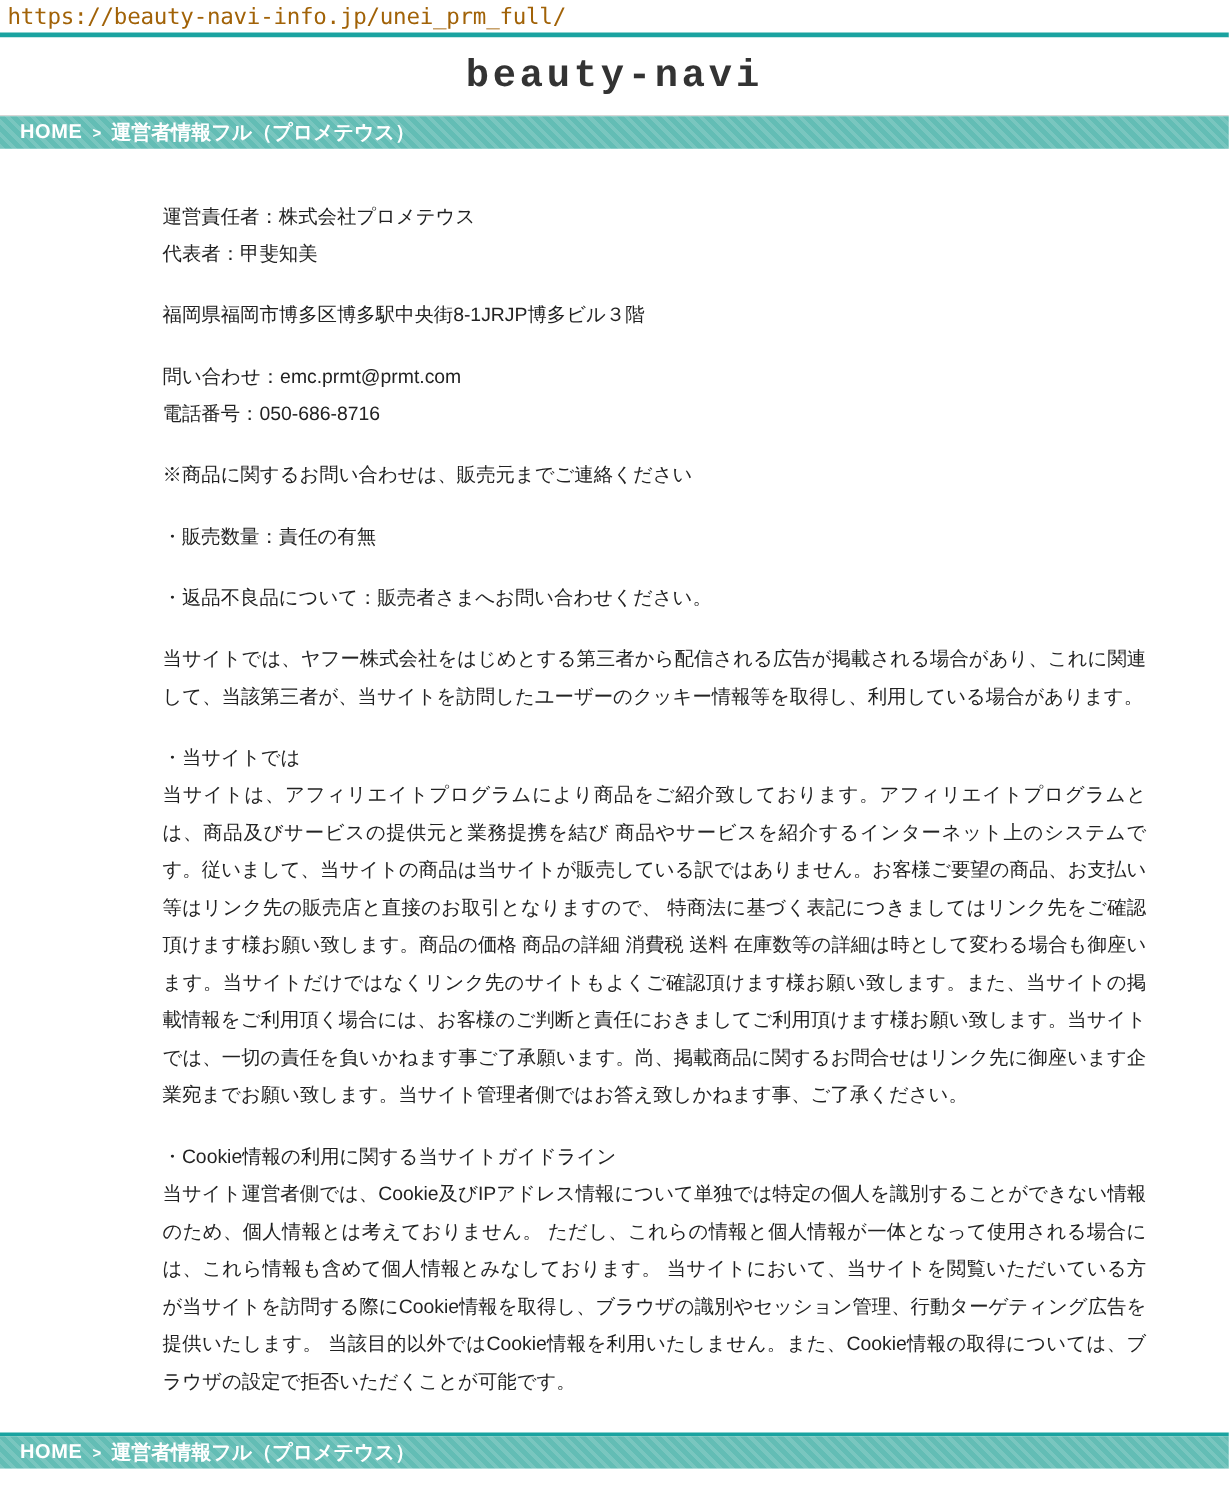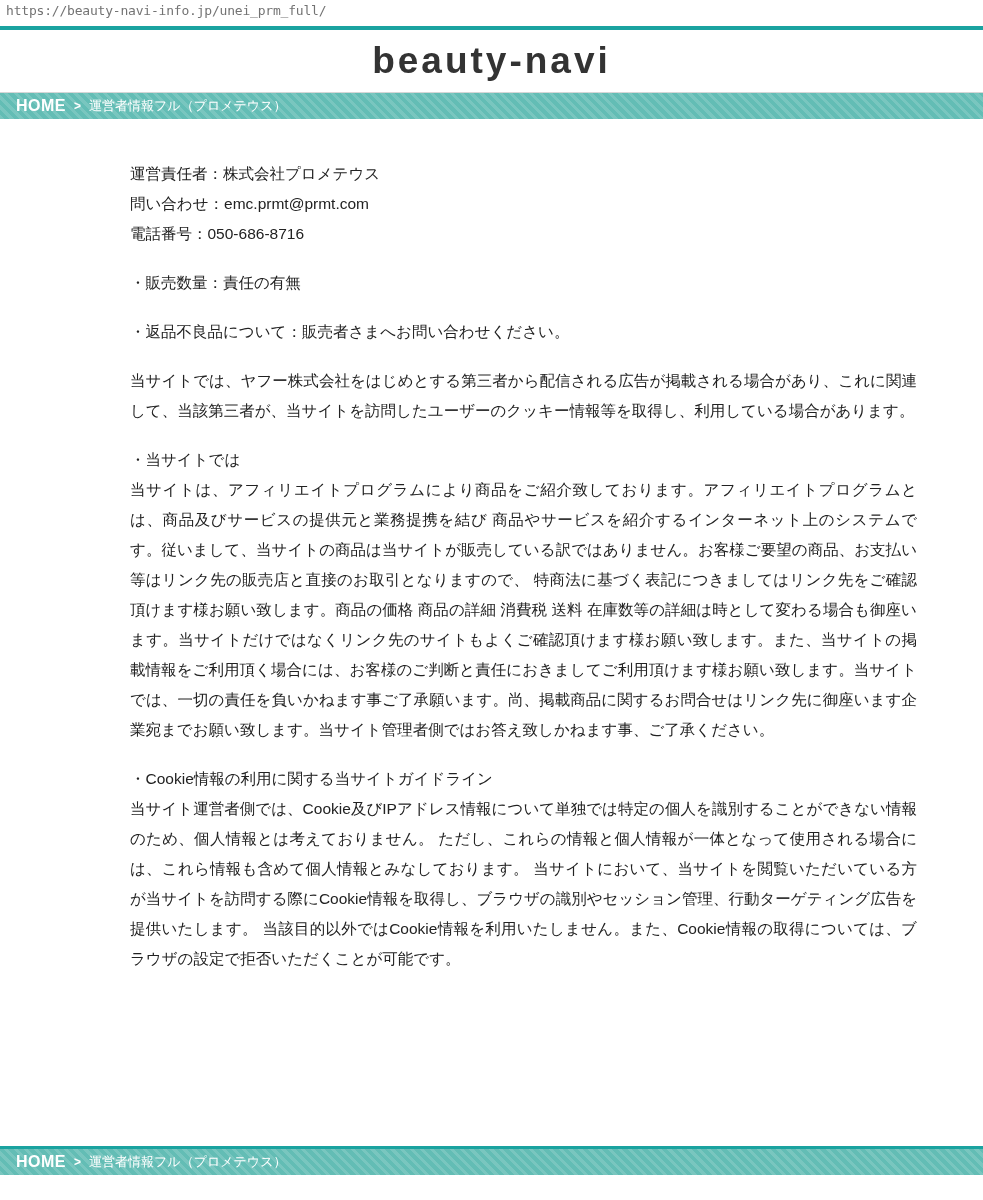--- a/index.html
+++ b/index.html
@@ -19,22 +19,22 @@
     height: 1200px;
     box-sizing: border-box;
     background: #ffffff;
   }
   
   .urlbar {
     height: 26px;
     padding: 3px 20px 0 6px;
     box-sizing: border-box;
     font-family: "DejaVu Sans Mono", monospace;
-    font-size: 13px;
-    color: #737373;
+    font-size: 18px;
+    color: #a16207;
     letter-spacing: -0.2px;
     background: #ffffff;
     white-space: nowrap;
     overflow: hidden;
   }
   
   .top-rule {
     height: 4px;
     background: #1aa3a0;
     width: 100%;
@@ -42,22 +42,22 @@
   
   .site-header {
     height: 62px;
     background: #ffffff;
     display: flex;
     align-items: center;
     justify-content: center;
     border-bottom: 1px solid #d6d6d6;
   }
   .site-title {
-    font-family: Liberation Sans, sans-serif;
-    font-size: 37px;
+    font-family: Liberation Mono, monospace;
+    font-size: 31px;
     font-weight: bold;
     letter-spacing: 3px;
     color: #333333;
   }
   
   .crumb-band {
     height: 26px;
     background: #63bdb5;
     background-image: repeating-linear-gradient(
       45deg,
@@ -79,22 +79,23 @@
     color: #ffffff;
     text-decoration: none;
   }
   .crumb-sep {
     font-size: 12px;
     font-weight: bold;
     margin: 0 8px 0 8px;
     color: #ffffff;
   }
   .crumb-current {
-    font-size: 13px;
-    color: #ffffff;
+    font-size: 16px;
+    color: #ffffff;
+    font-weight: bold;
   }
   
   .content {
     padding: 40px 66px 0 130px;
     box-sizing: border-box;
     color: #222222;
     font-size: 15.5px;
     line-height: 30px;
     font-family: "Liberation Sans", sans-serif;
   }
@@ -158,25 +159,28 @@
 
   <div class="crumb-band">
     <a class="crumb-home" href="#">HOME</a>
     <span class="crumb-sep">&gt;</span>
     <span class="crumb-current">運営者情報フル（プロメテウス）</span>
   </div>
 
   <div class="content">
 
     <p class="tight">運営責任者：株式会社プロメテウス</p>
-
+    <p>代表者：甲斐知美</p>
+
+    <p>福岡県福岡市博多区博多駅中央街8-1JRJP博多ビル３階</p>
 
     <p class="tight">問い合わせ：emc.prmt@prmt.com</p>
     <p>電話番号：050-686-8716</p>
 
+    <p>※商品に関するお問い合わせは、販売元までご連絡ください</p>
 
     <p>・販売数量：責任の有無</p>
 
     <p>・返品不良品について：販売者さまへお問い合わせください。</p>
 
     <p class="para">当サイトでは、ヤフー株式会社をはじめとする第三者から配信される広告が掲載される場合があり、これに関連して、当該第三者が、当サイトを訪問したユーザーのクッキー情報等を取得し、利用している場合があります。</p>
 
     <p class="tight">・当サイトでは</p>
     <p class="para">当サイトは、アフィリエイトプログラムにより商品をご紹介致しております。アフィリエイトプログラムとは、商品及びサービスの提供元と業務提携を結び 商品やサービスを紹介するインターネット上のシステムです。従いまして、当サイトの商品は当サイトが販売している訳ではありません。お客様ご要望の商品、お支払い等はリンク先の販売店と直接のお取引となりますので、 特商法に基づく表記につきましてはリンク先をご確認頂けます様お願い致します。商品の価格 商品の詳細 消費税 送料 在庫数等の詳細は時として変わる場合も御座います。当サイトだけではなくリンク先のサイトもよくご確認頂けます様お願い致します。また、当サイトの掲載情報をご利用頂く場合には、お客様のご判断と責任におきましてご利用頂けます様お願い致します。当サイトでは、一切の責任を負いかねます事ご了承願います。尚、掲載商品に関するお問合せはリンク先に御座います企業宛までお願い致します。当サイト管理者側ではお答え致しかねます事、ご了承ください。</p>
 

